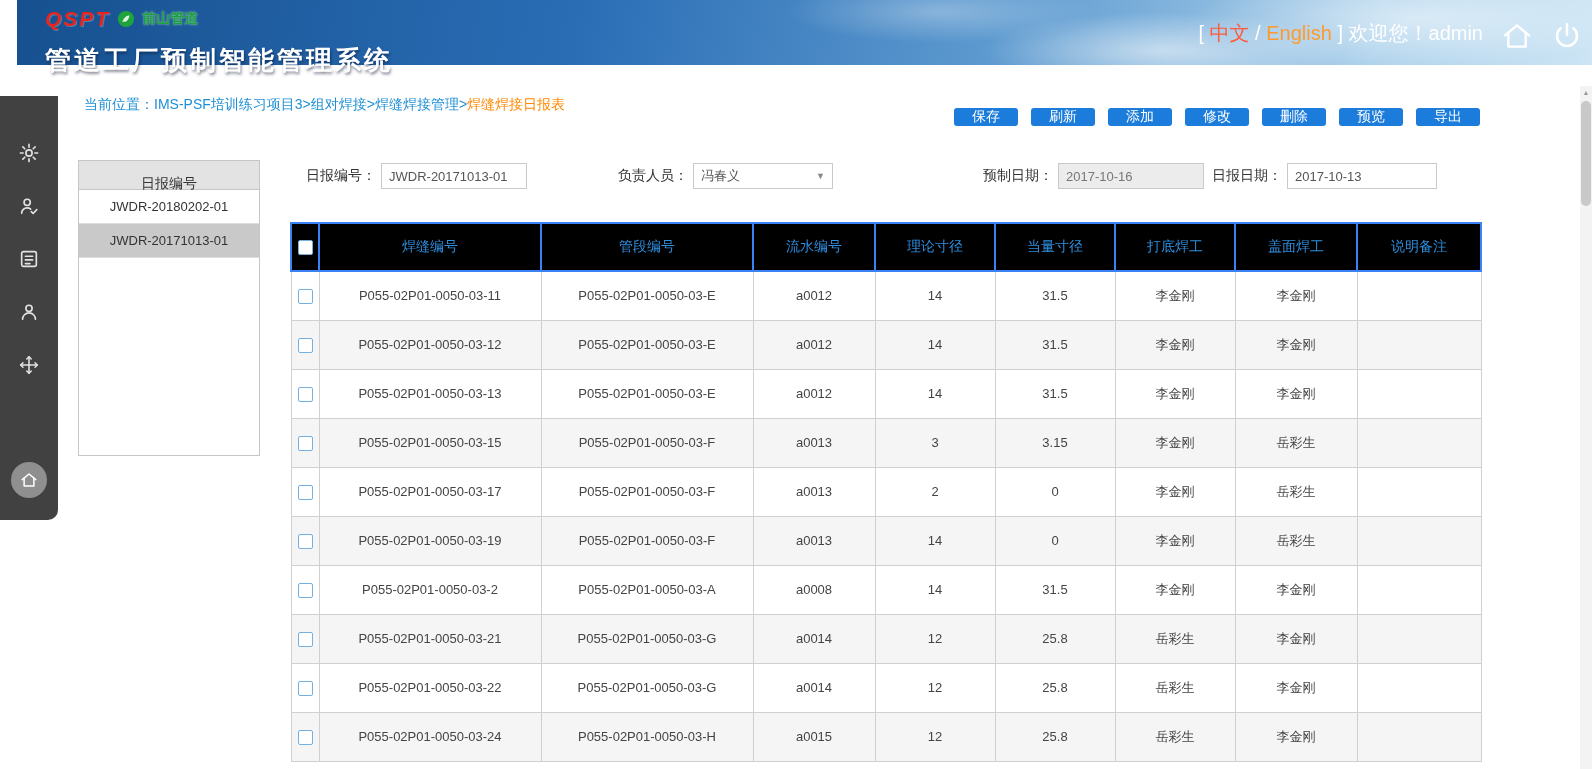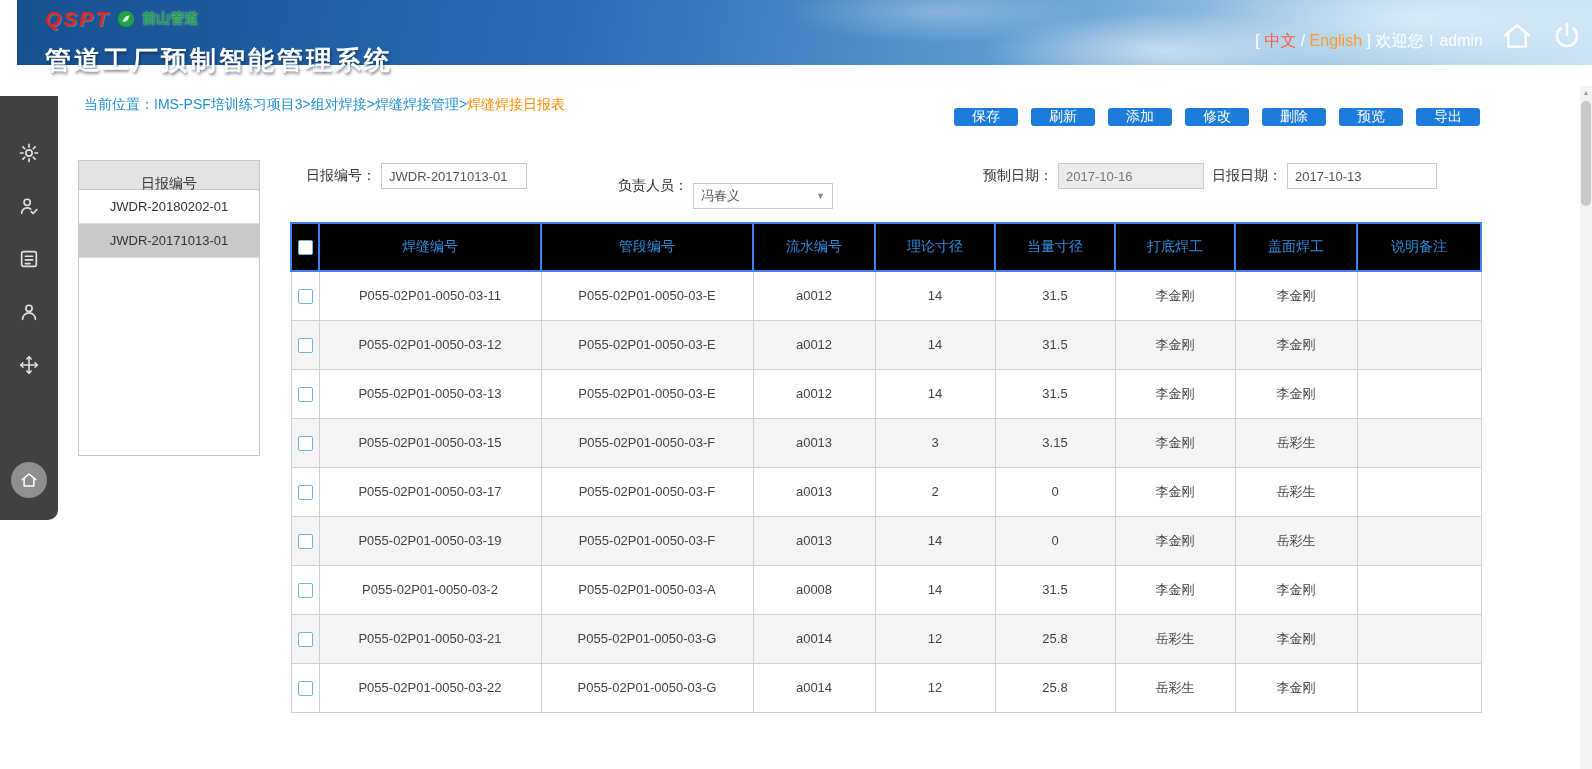--- a/index.html
+++ b/index.html
@@ -20,21 +20,21 @@
       radial-gradient(ellipse 220px 45px at 58% 18%, rgba(255,255,255,.30), transparent 70%),
       linear-gradient(100deg, #16508f 0%, #2a6db5 35%, #5e9bd0 62%, #aed2ec 85%, #cfe6f5 100%);
   }
   .brand { position:absolute; left:28px; top:7px; }
   .brand-top { display:flex; align-items:center; gap:7px; }
   .qspt { color:#e8241d; font-weight:bold; font-style:italic; font-size:21px; letter-spacing:2px; text-shadow:1px 1px 0 rgba(255,255,255,.25); }
   .leaf { width:18px; height:18px; }
   .brand-sub { color:#19a13b; font-size:14px; font-weight:bold; text-shadow:0 0 2px rgba(255,255,255,.7); }
   .brand-title { color:#fff; font-size:26px; font-weight:bold; letter-spacing:3px; margin-top:12px; text-shadow:1px 2px 3px rgba(0,10,40,.5); }
 
-  .topbar-right { position:absolute; right:26px; top:20px; display:flex; align-items:flex-end; gap:18px; color:#fff; font-size:16px; }
+  .topbar-right { position:absolute; right:26px; top:20px; display:flex; align-items:flex-start; gap:18px; color:#fff; font-size:20px; }
   .lang-zh { color:#ff5a3c; cursor:pointer; }
   .lang-en { color:#ff9a2e; cursor:pointer; }
   .hdr-icon { width:32px; height:32px; cursor:pointer; }
 
   
   .sidebar {
     position:absolute; left:0; top:96px; width:58px; height:424px;
     background:#414141; border-radius:0 0 10px 0;
     display:flex; flex-direction:column; align-items:center;
     padding:46px 0 22px 0; gap:31px;
@@ -69,21 +69,21 @@
   .fg1 { left:306px; } .fg2 { left:618px; } .fg3 { left:983px; } .fg4 { left:1212px; }
   .f-input {
     height:26px; border:1px solid #c9c9c9; font-size:13px; color:#555; padding:0 7px;
     font-family:"Liberation Sans","DejaVu Sans",sans-serif; background:#fff;
   }
   .w145 { width:146px; } .w150 { width:150px; }
   .f-input.disabled { background:#ececec; color:#777; }
   .select-box {
     width:140px; height:26px; border:1px solid #c9c9c9; background:#fff;
     display:flex; align-items:center; justify-content:space-between;
-    padding:0 7px; font-size:13px; color:#555; cursor:pointer;margin-top:20px;
+    padding:0 7px; font-size:13px; color:#555; cursor:pointer;
   }
   .select-arrow { font-size:9px; color:#888; }
 
   
   .table-wrap { position:absolute; left:290px; top:222px; width:1190px; }
   table { width:100%; border-collapse:collapse; table-layout:fixed; }
   th {
     height:48px; background:#000000; color:#2e8ede; font-weight:normal;
     font-size:14px; border:2px solid #3b82f6; text-align:center;
   }
@@ -326,20 +326,31 @@
           <td><input type="checkbox" class="cb" style=""></td>
           <td>P055-02P01-0050-03-22</td>
           <td>P055-02P01-0050-03-G</td>
           <td>a0014</td>
           <td>12</td>
           <td>25.8</td>
           <td>岳彩生</td>
           <td>李金刚</td>
           <td></td>
         </tr>
+        <tr>
+          <td><input type="checkbox" class="cb" style=""></td>
+          <td>P055-02P01-0050-03-24</td>
+          <td>P055-02P01-0050-03-H</td>
+          <td>a0015</td>
+          <td>12</td>
+          <td>25.8</td>
+          <td>岳彩生</td>
+          <td>李金刚</td>
+          <td></td>
+        </tr>
       </tbody>
   </table>
 </div>
 
 <div class="scrollbar">
   <div class="sb-arrow">▲</div>
   <div class="sb-thumb"></div>
 </div>
 
 </body></html>

